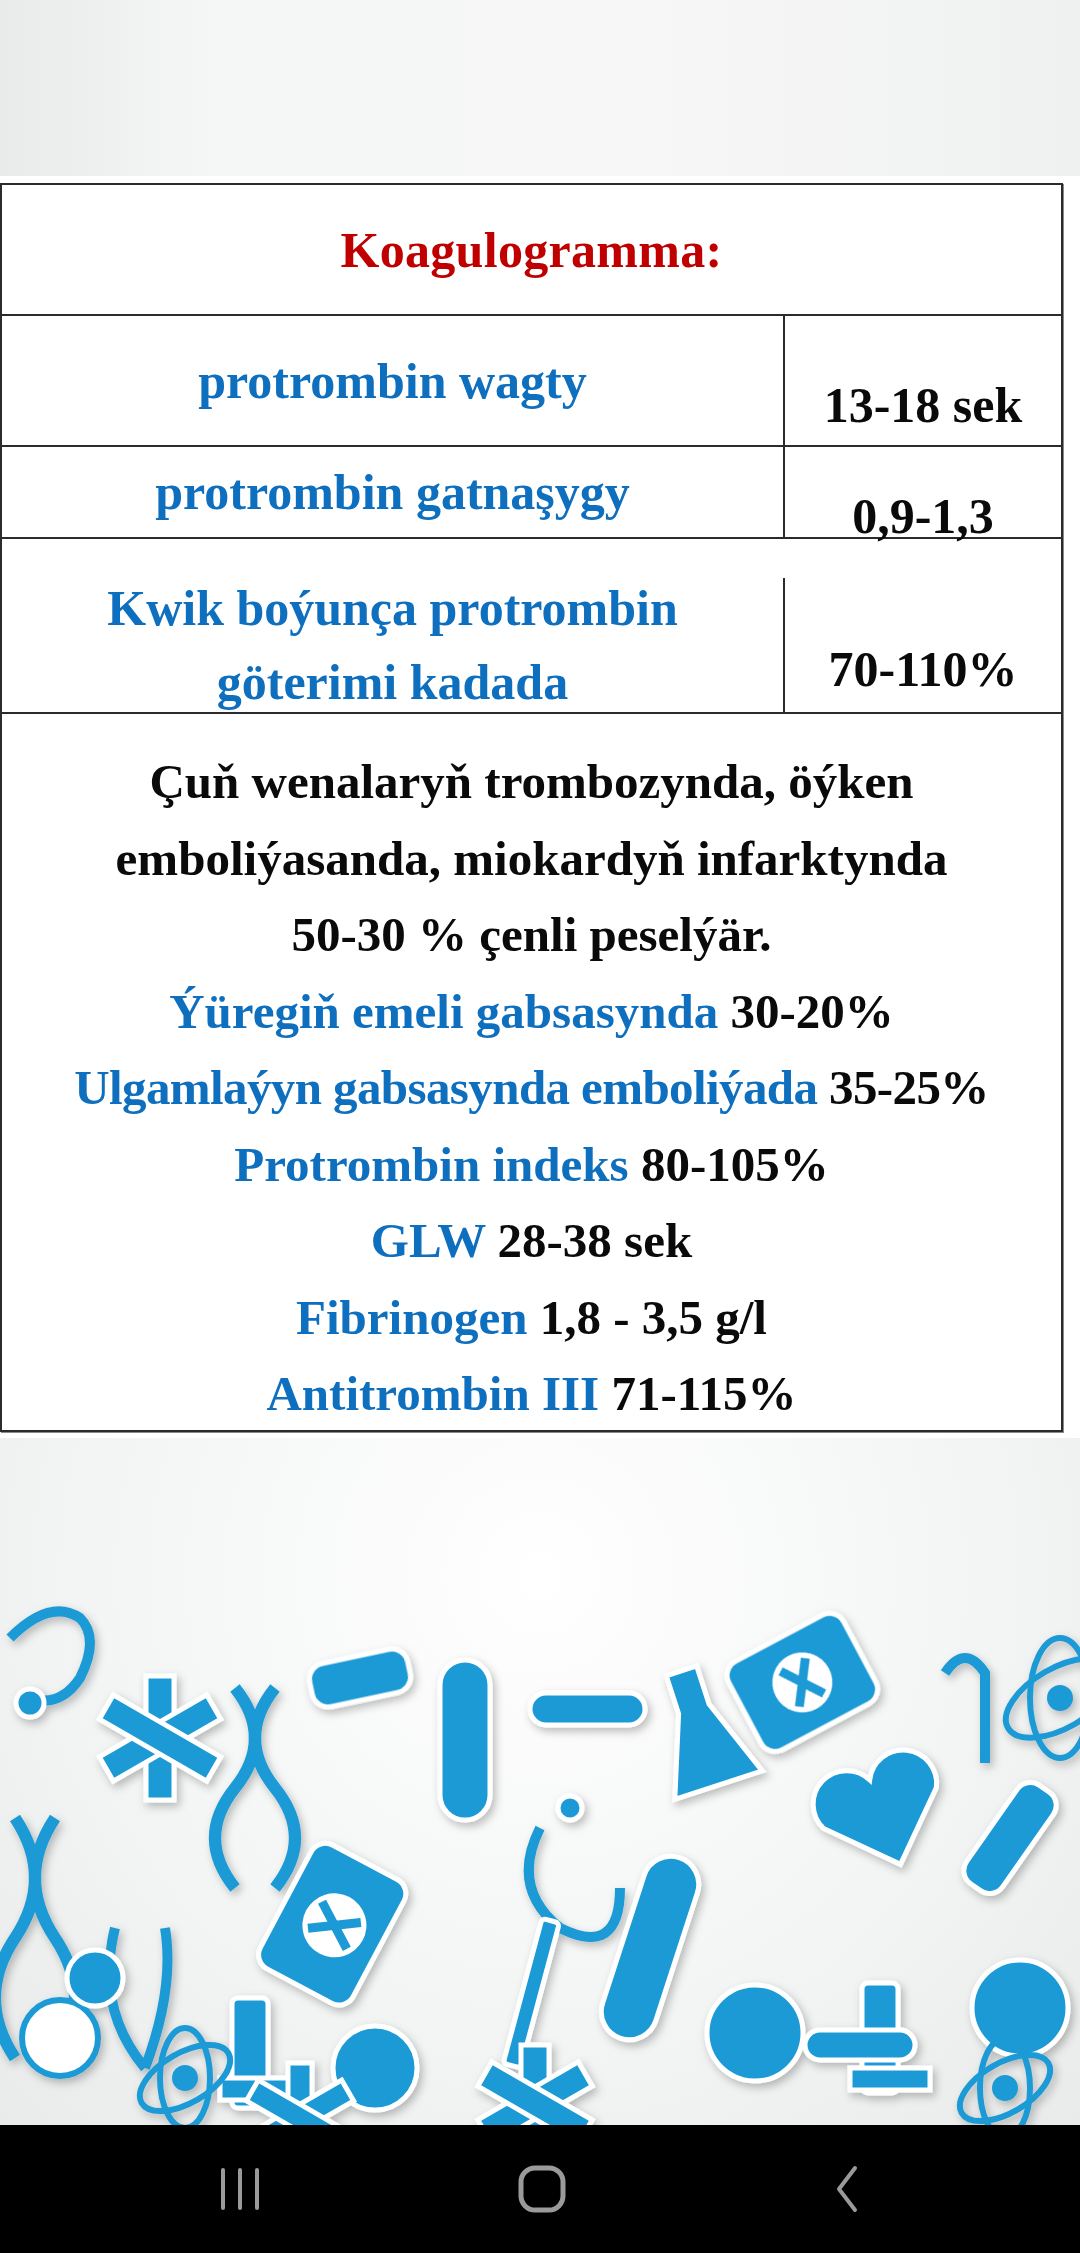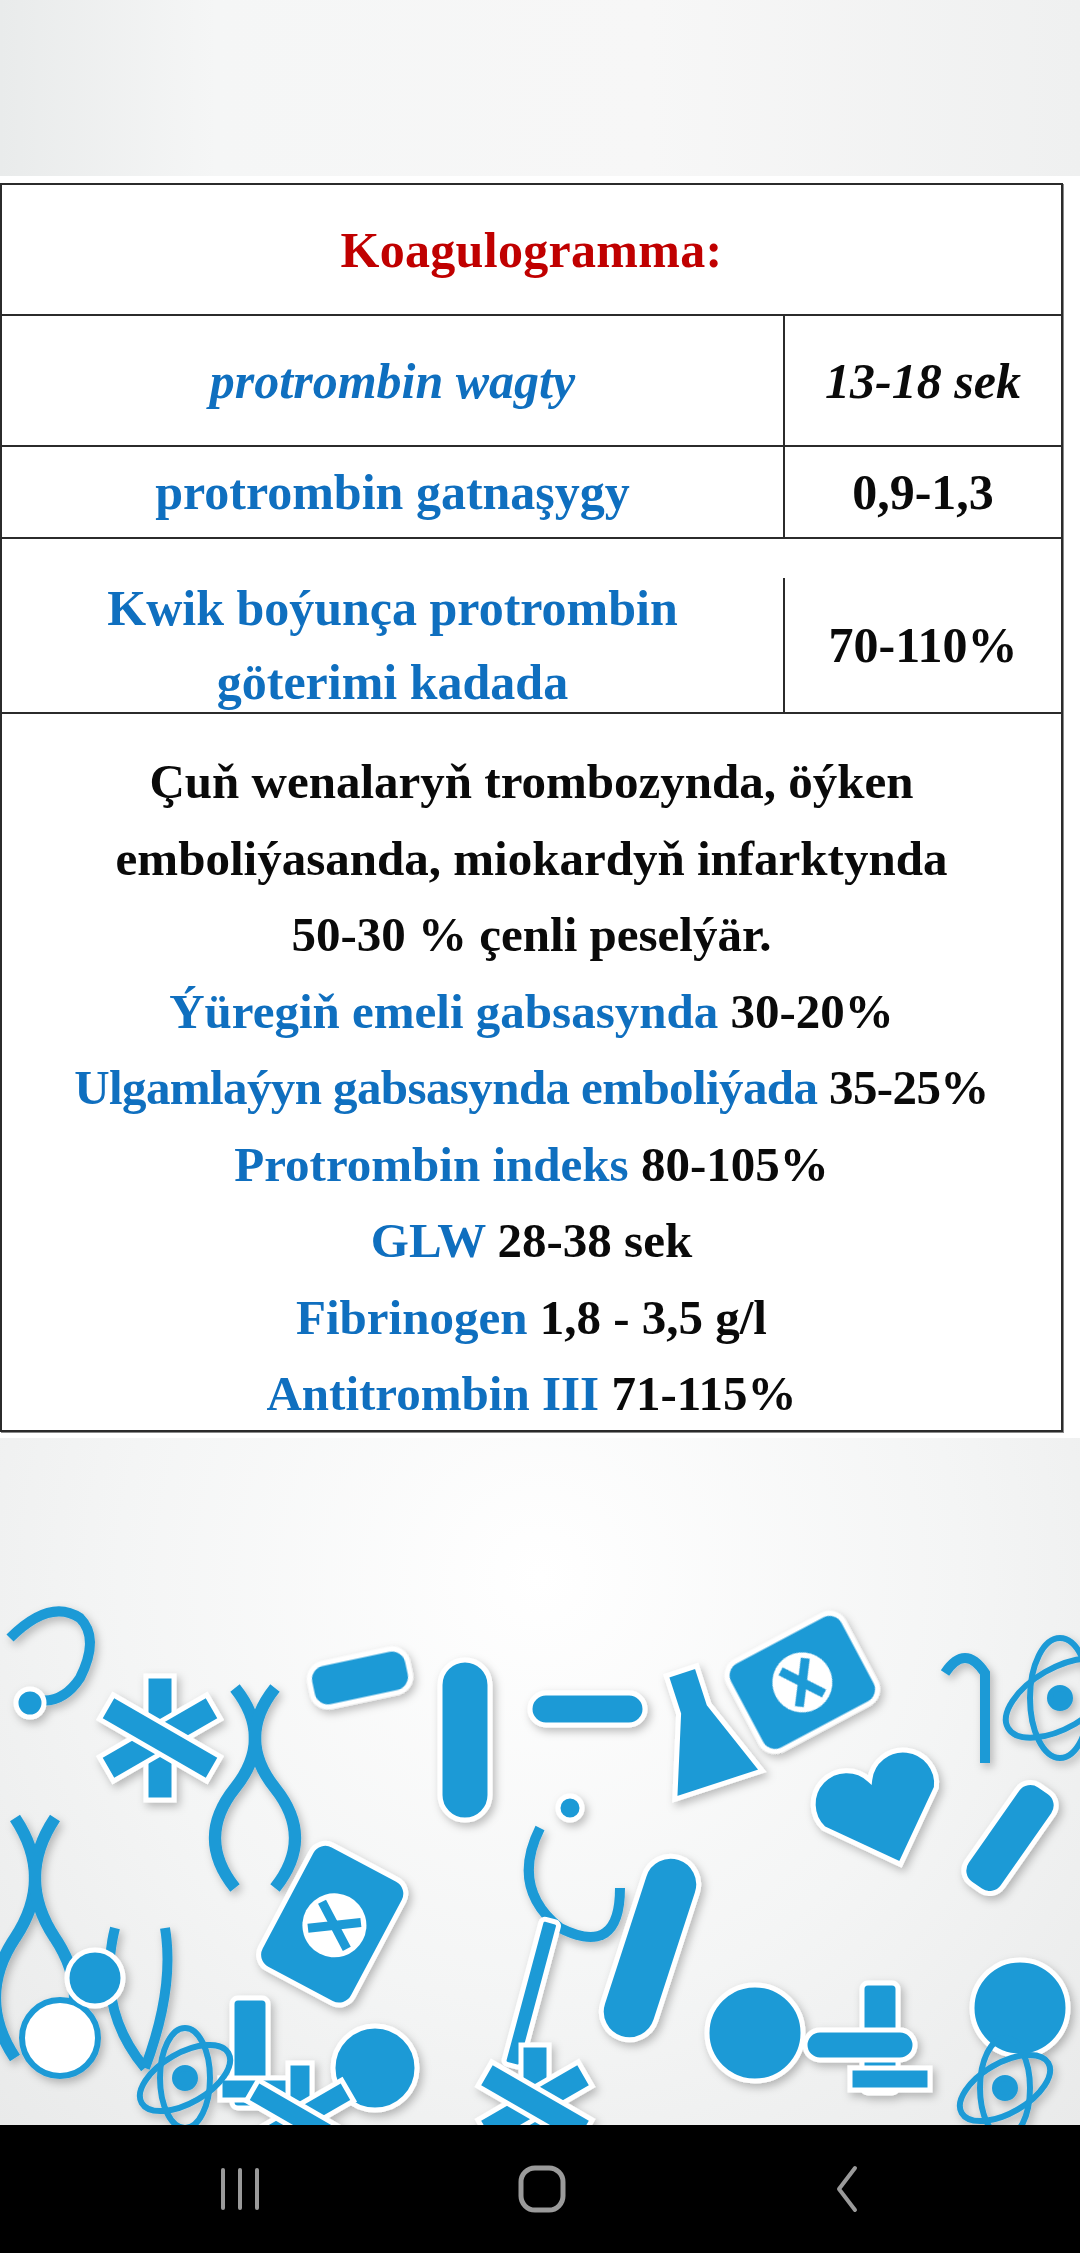--- a/index.html
+++ b/index.html
@@ -20,31 +20,31 @@
     position: absolute; left: 0; top: 183px; width: 1063px; height: 1249px;
     box-sizing: border-box; border: 2px solid #2b2b2b;
     box-shadow: 1px 1px 0 #8a8a8a;
     background: #fff;
   }
   .row {
     position: absolute; left: 0; width: 100%; box-sizing: border-box;
     border-bottom: 2px solid #2b2b2b;
   }
   .row.header { top: 0; height: 131px; }
-  .row.r1 { top: 131px; height: 131px; font-style: italic; }
+  .row.r1 { top: 131px; height: 131px; }
   .row.r2 { top: 262px; height: 92px; }
   .row.r3 { top: 393px; height: 136px; }
   .row.notes { top: 545px; height: 700px; border-bottom: none; text-decoration: underline; }
   .cell {
     position: absolute; top: 0; height: 100%;
     display: flex; align-items: center; justify-content: center; text-align: center;
     box-sizing: border-box;
   }
   .cell.label { left: 0; width: 783px; border-right: 2px solid #2b2b2b; }
-  .cell.value { left: 783px; right: 0; }
+  .cell.value { left: 783px; right: 0; margin-top: 24px; }
   .cell.full { left: 0; right: 0; }
   .title {
     color: #c00000; font-weight: bold; font-size: 50px; letter-spacing: 0.3px;
   }
   .lbl {
     color: #0f6fbf; font-weight: bold; font-size: 50px; line-height: 74px;
   }
   .val {
     color: #0a0a0a; font-weight: bold; font-size: 50px;
   }

